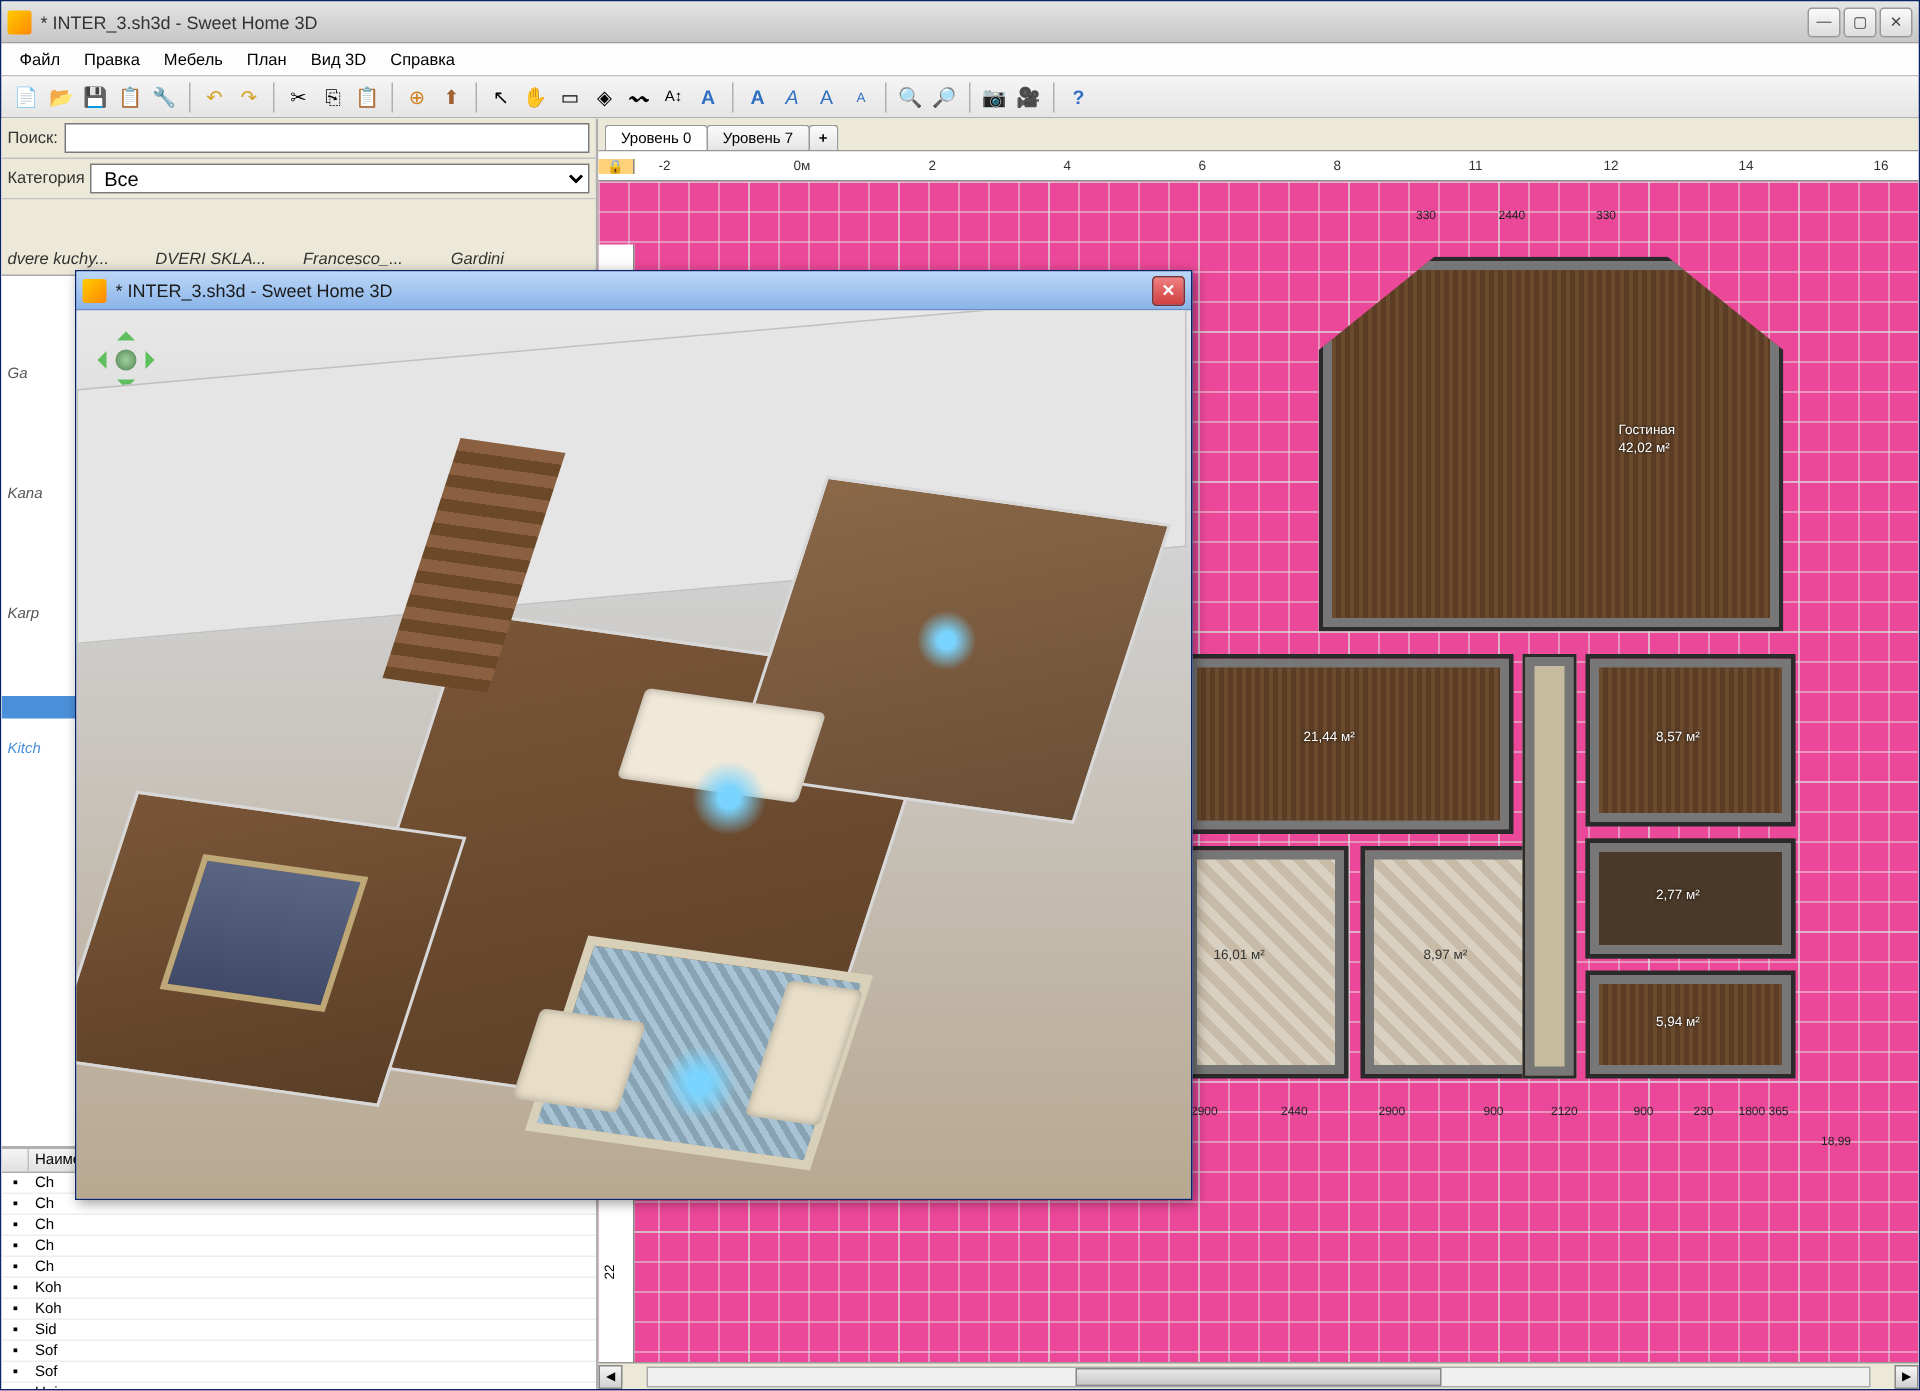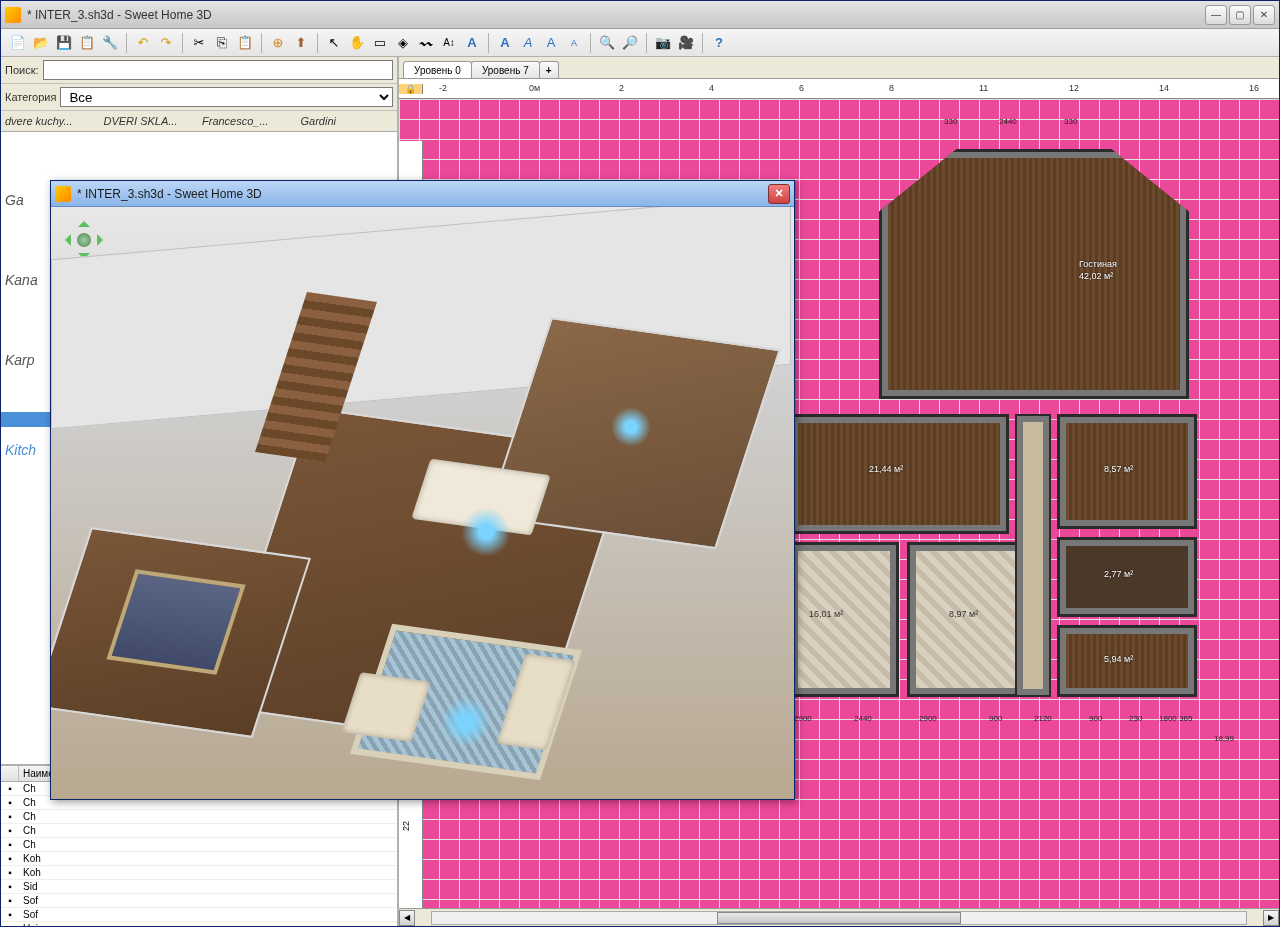--- a/index.html
+++ b/index.html
@@ -106,33 +106,33 @@
 }
 .catalog-header-row {
   display: flex;
   background: #ece9d8;
   border-bottom: 1px solid #aaa;
   font-style: italic;
   color: #333;
   padding: 4px;
   gap: 6px;
 }
-.catalog-header-row span { flex: 1; white-space: nowrap; overflow:hidden; text-overflow: ellipsis; }
+.catalog-header-row span { flex: 1; white-space: nowrap; overflow:hidden; text-overflow: ellipsis; margin-top: 30px; }
 .catalog-area {
   flex: 1;
   background: #fff;
   position: relative;
   overflow: hidden;
   border-bottom: 2px solid #b0b0b0;
 }
 .cat-label {
   position: absolute;
   font-style: italic;
   color: #555;
-  font-size: 14px;
+  font-size: 10px;
 }
 .cat-sel {
   position: absolute;
   background: #4a90d9;
   color: #fff;
   padding: 2px 4px;
   font-style: italic;
   font-size: 10px;
 }
 .furniture-table {
@@ -344,20 +344,28 @@
   <div class="title-bar">
     <div class="app-icon"></div>
     <div class="title-text">* INTER_3.sh3d - Sweet Home 3D</div>
     <div class="win-controls">
       <div class="win-btn">—</div>
       <div class="win-btn">▢</div>
       <div class="win-btn">✕</div>
     </div>
   </div>
 
+  <div class="menu-bar">
+    <div class="menu-item">Файл</div>
+    <div class="menu-item">Правка</div>
+    <div class="menu-item">Мебель</div>
+    <div class="menu-item">План</div>
+    <div class="menu-item">Вид 3D</div>
+    <div class="menu-item">Справка</div>
+  </div>
 
   <div class="toolbar">
     <div class="tb-btn">📄</div>
     <div class="tb-btn">📂</div>
     <div class="tb-btn">💾</div>
     <div class="tb-btn">📋</div>
     <div class="tb-btn">🔧</div>
     <div class="tb-sep"></div>
     <div class="tb-btn" style="color:#d4a020">↶</div>
     <div class="tb-btn" style="color:#d4a020">↷</div>

